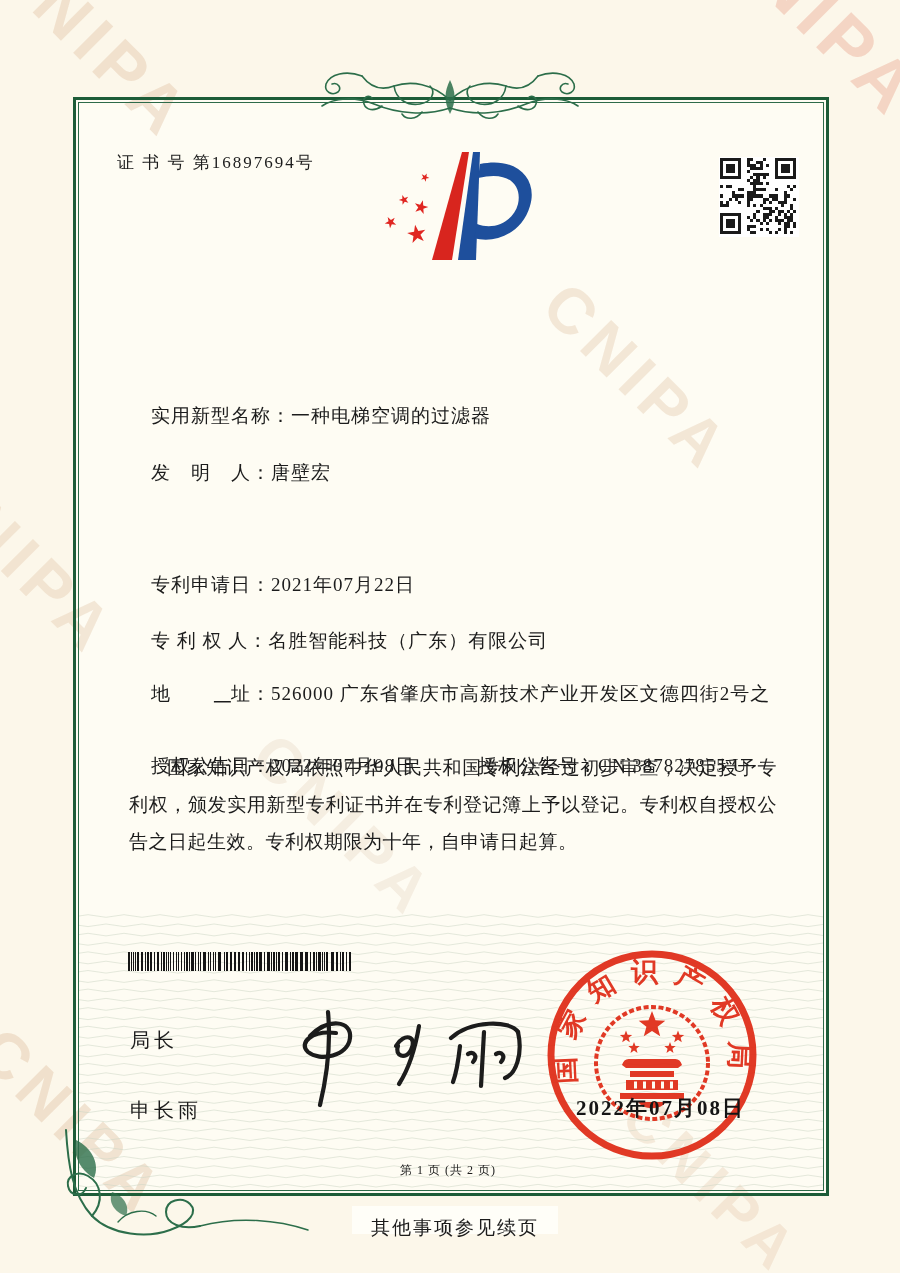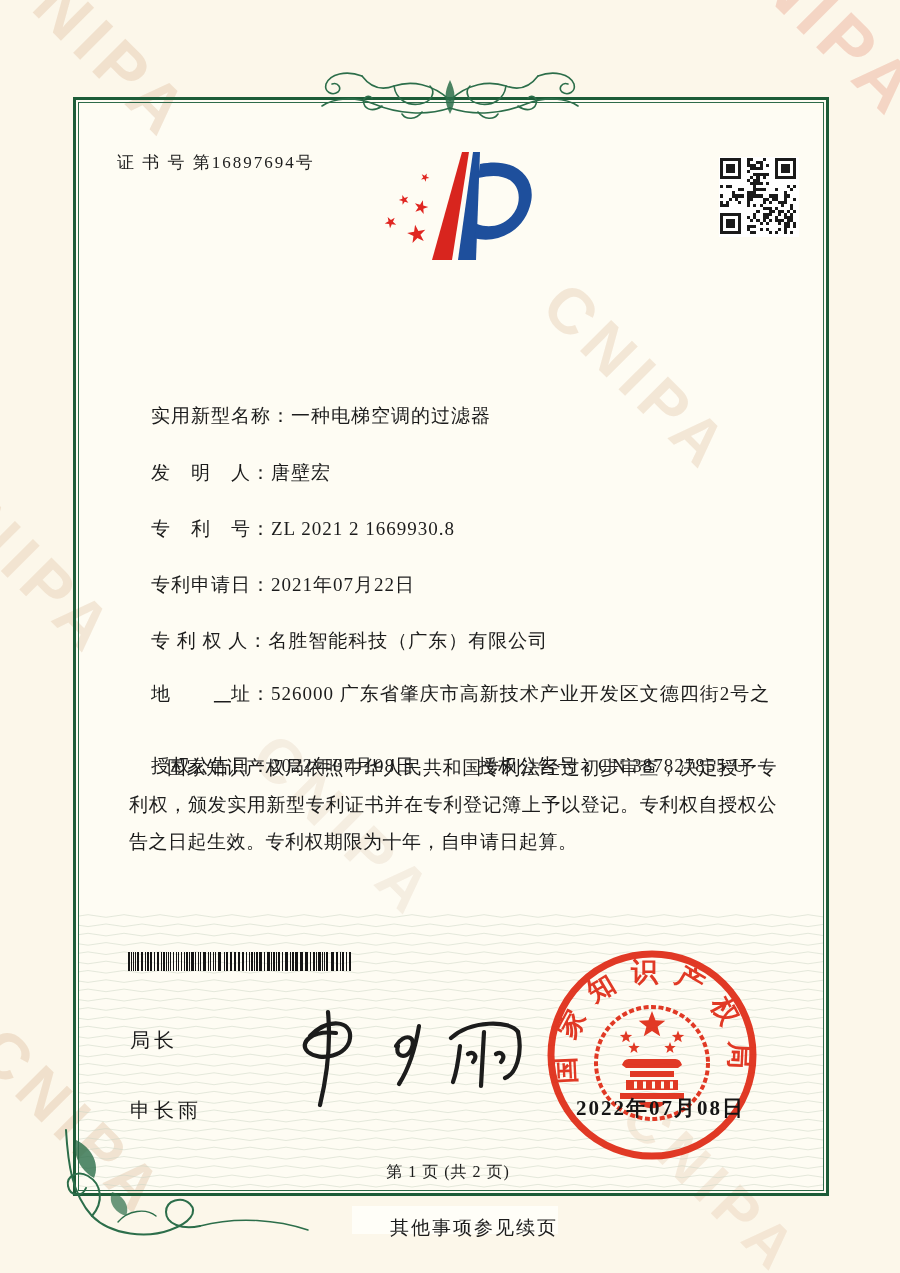--- a/index.html
+++ b/index.html
@@ -19,22 +19,22 @@
   #addr-line2{left:213px;font-size:19px;}
   #grant-no{left:455px;}
   #body-text{left:128px;top:748px;width:650px;font-size:19px;line-height:37px;text-align:justify;}
   #body-text p{margin:1px;text-indent:2em;letter-spacing:0.5px;font-family:Liberation Serif, serif;}
   #barcode-svg{left:128px;top:952px;}
   .sig-label{left:130px;font-size:20px;letter-spacing:4px;}
   #signature-svg{left:268px;top:1006px;}
   #seal{left:542px;top:945px;width:220px;height:220px;opacity:.93;}
   #seal-date{left:558px;top:1094px;width:205px;text-align:center;font-size:21px;font-weight:bold;
              letter-spacing:2px;color:#151515;z-index:4;}
-  #page-info{left:73px;top:1162px;width:750px;text-align:center;font-size:16px;letter-spacing:1px;}
-  #note-box{left:352px;top:1206px;width:206px;height:28px;background:#fffef8;text-align:right;
+  #page-info{left:73px;top:1162px;width:750px;text-align:center;font-size:12px;letter-spacing:1px;}
+  #note-box{left:352px;top:1206px;width:206px;height:28px;background:#fffef8;text-align:center;
             line-height:44px;font-size:19px;letter-spacing:2px;}
   .star{position:absolute;color:#e02621;z-index:3;line-height:1;}
   #qr-box{left:719px;top:157px;width:78px;height:78px;background:#ffffff;padding:1px;}
 </style>
 </head>
 <body>
 
 <div id="page">
 
   <span class="wm" style="left:-30px;top:0px;font-size:68px;color:rgba(224,192,162,.40);">CNIPA</span>
@@ -298,23 +298,20 @@
       </svg>
   </div>
 
 
   <div class="abs field" style="top:381px;">
     <span class="lbl">实用新型名称：</span><span>一种电梯空调的过滤器</span>
   </div>
   <div class="abs field" style="top:438px;">
     <span class="lbl">发　明　人：</span><span>唐壁宏</span>
   </div>
-  <div class="abs field" style="top:494px;">
-    <span class="lbl">专　利　号：</span><span>ZL 2021 2 1669930.8</span>
-  </div>
   <div class="abs field" style="top:550px;">
     <span class="lbl">专利申请日：</span><span>2021年07月22日</span>
   </div>
   <div class="abs field" style="top:606px;">
     <span class="lbl">专 利 权 人：</span><span>名胜智能科技（广东）有限公司</span>
   </div>
   <div class="abs field" style="top:659px;">
     <span class="lbl">地　　　址：</span><span>526000 广东省肇庆市高新技术产业开发区文德四街2号之</span>
   </div>
   <div class="abs" id="addr-line2" style="top:690px;">一</div>

